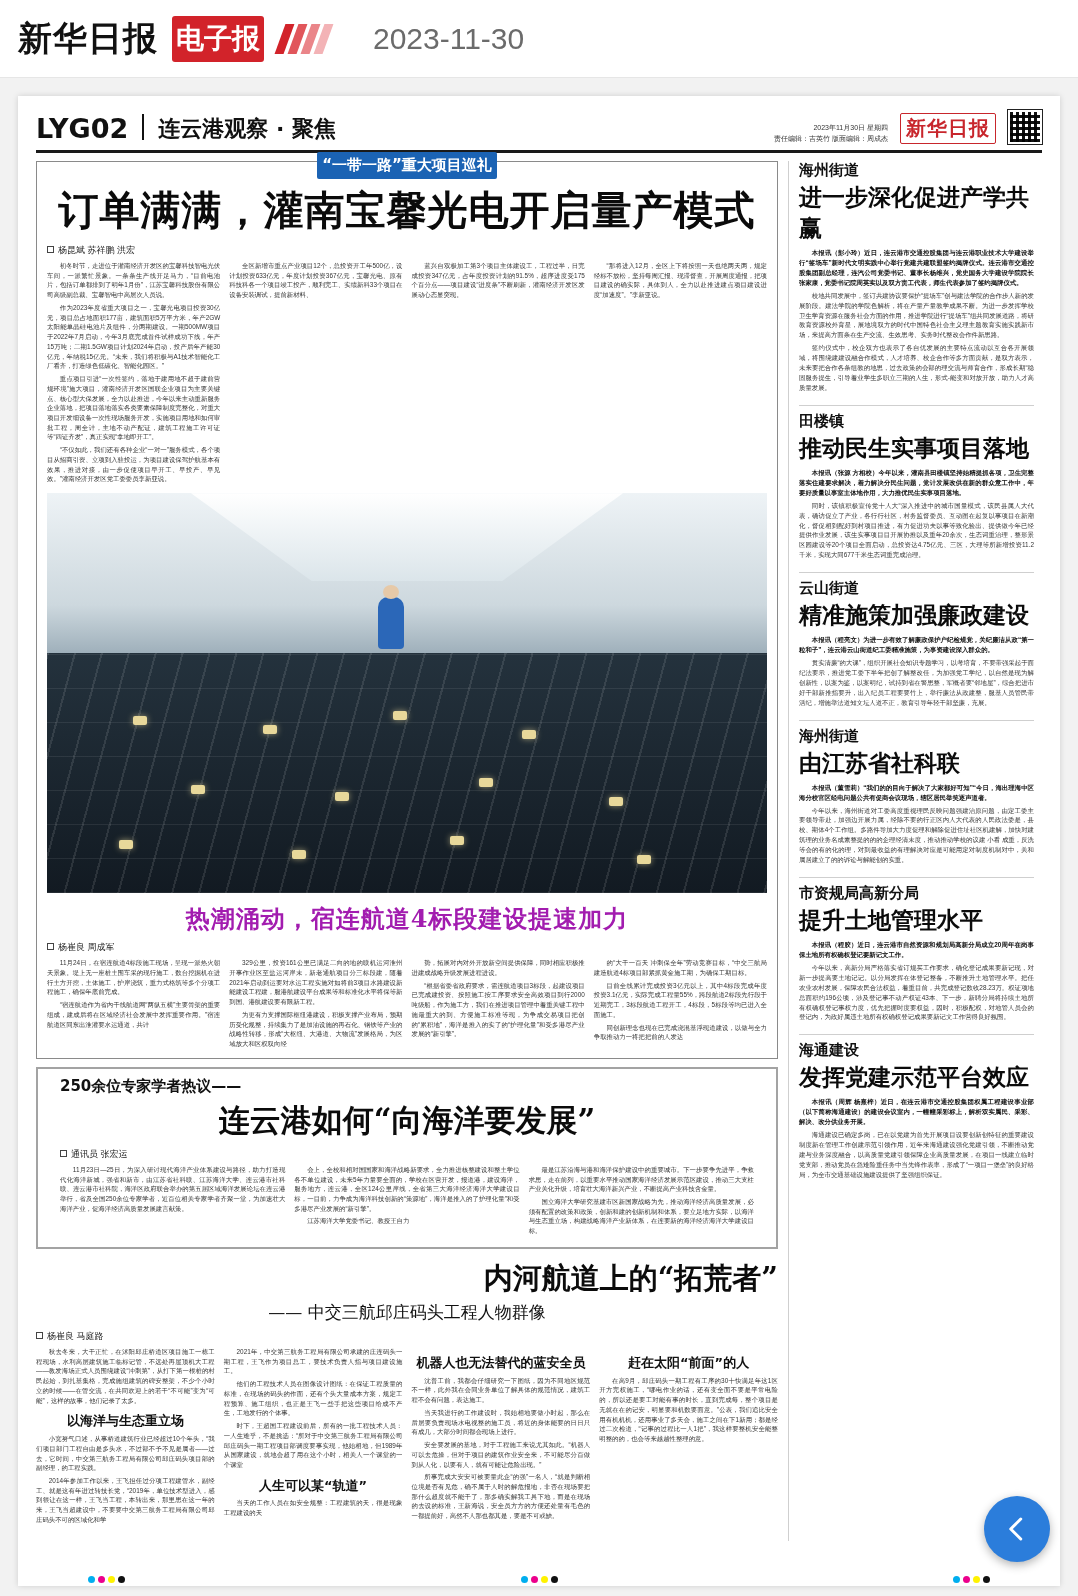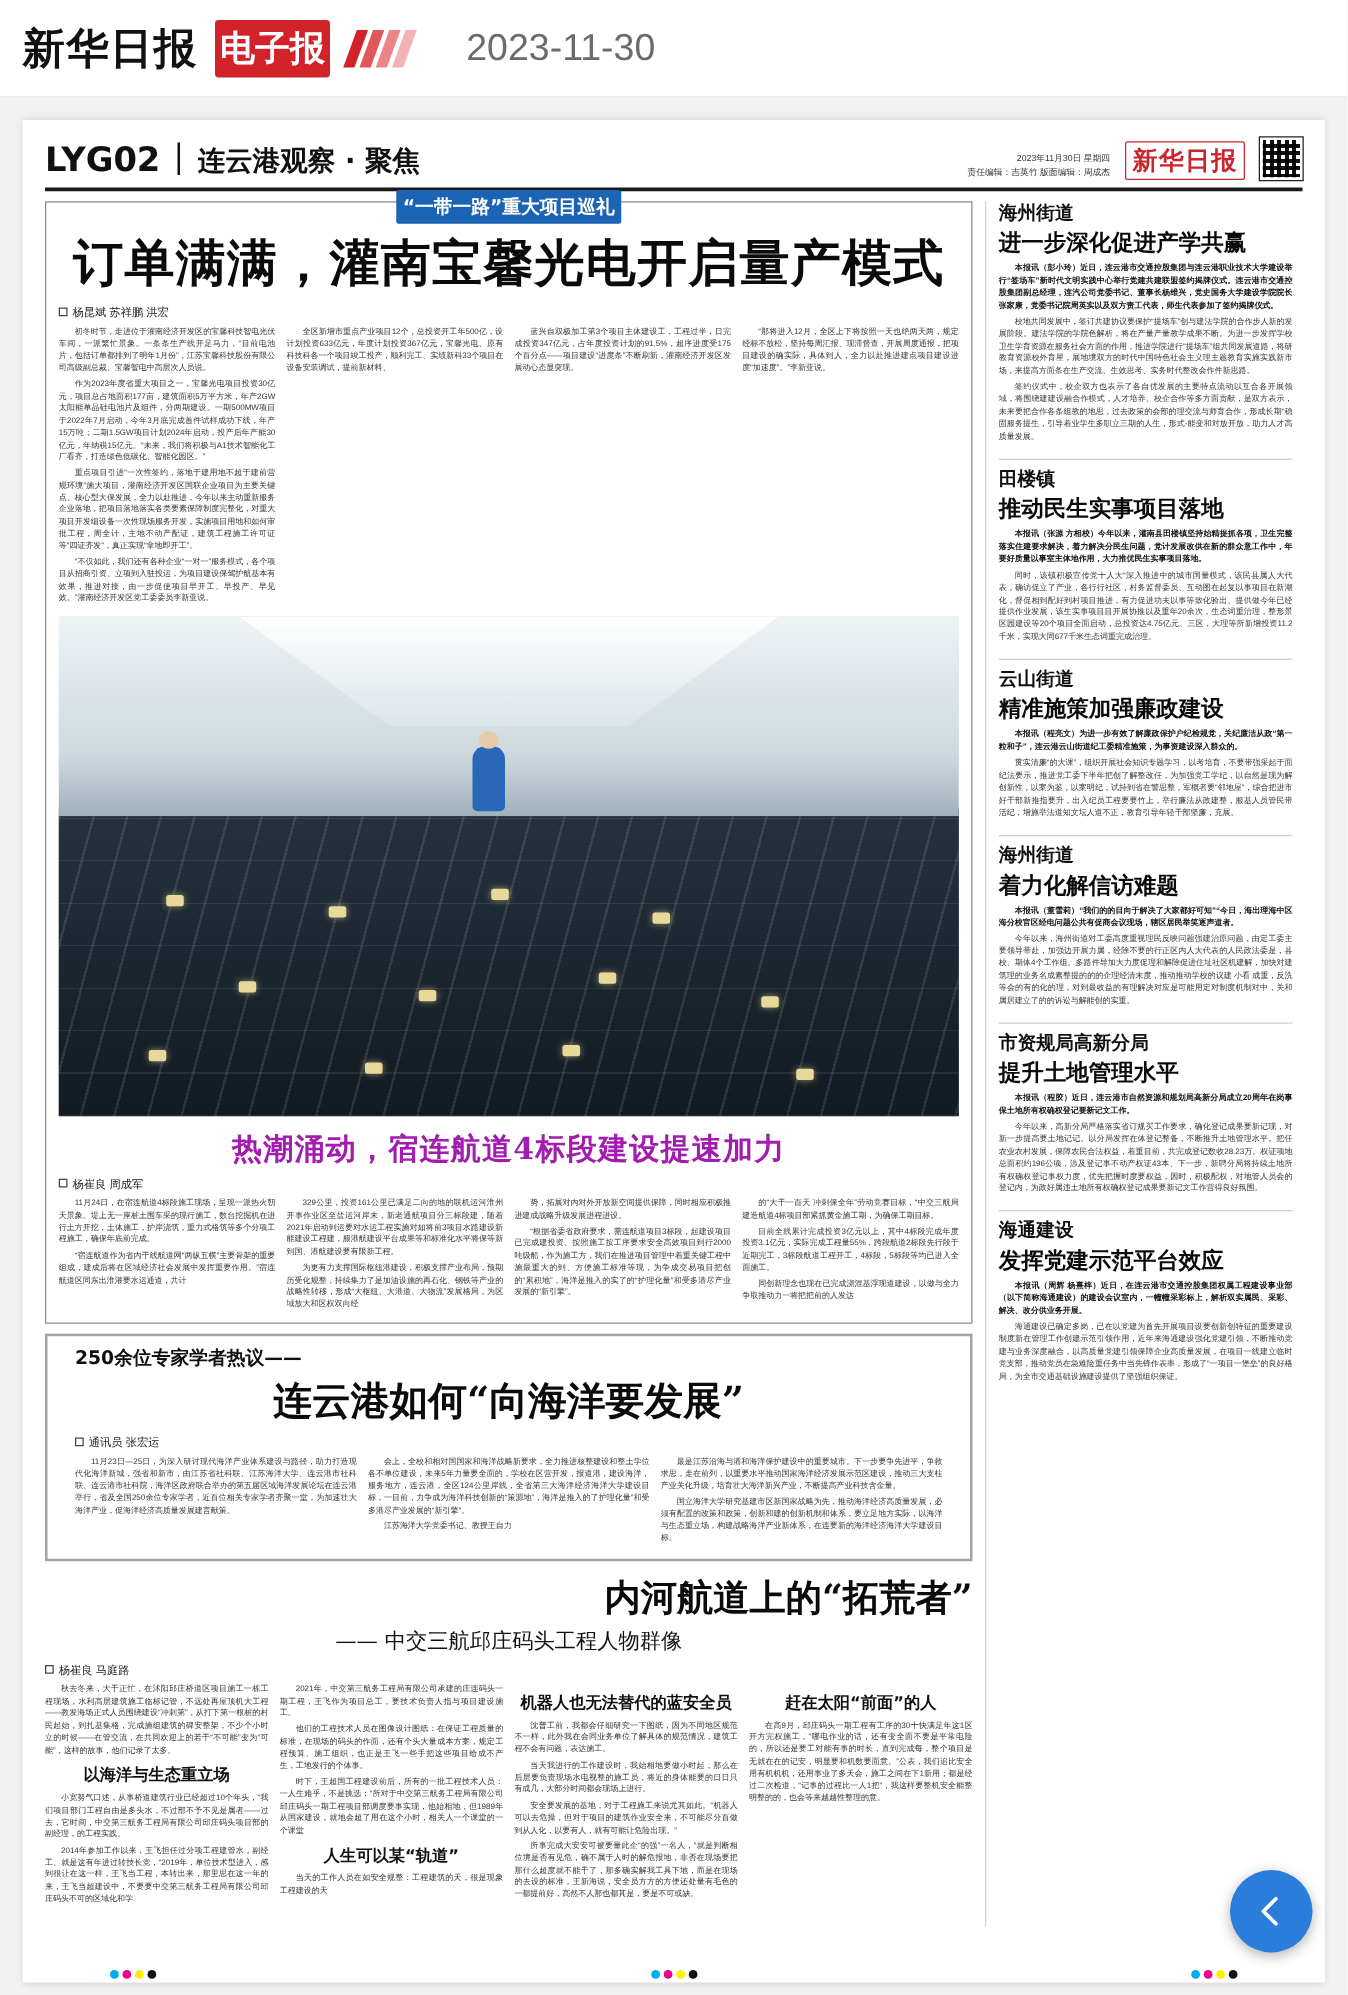--- a/index.html
+++ b/index.html
@@ -177,21 +177,21 @@
     margin-bottom:6px;
   }
   .sub-title {
     font-size:13px; font-weight:bold; color:#111; text-align:center;
     font-family:"DejaVu Sans",sans-serif; margin:6px 0 3px 0;
   }
 
   
   .r-item { margin-bottom:12px; }
   .r-kicker { font-size:15px; font-weight:bold; color:#111; font-family:"DejaVu Sans",sans-serif; }
-  .r-title { font-size:18px; font-weight:bold; color:#0b0b0b; font-family:"DejaVu Serif",serif; margin-top:2px; }
+  .r-title { font-size:23px; font-weight:bold; color:#0b0b0b; font-family:"DejaVu Serif",serif; margin-top:2px; }
   .r-rule { height:1px; background:#cfcfcf; margin:6px 0; }
   .r-txt { font-size:6.4px; line-height:1.55; color:#333; text-align:justify; margin-top:4px; }
   .r-txt p { margin:0 0 3px 0; text-indent:2em; }
   .r-txt .lead { font-weight:bold; color:#111; text-indent:2em; }
 
   
   .regmarks { position:absolute; left:0; right:0; bottom:3px; display:flex; justify-content:space-between; padding:0 70px; }
   .regmarks .g { display:flex; gap:3px; }
   .regmarks .g i { width:7px; height:7px; border-radius:50%; }
 
@@ -390,21 +390,21 @@
         <div class="r-title">精准施策加强廉政建设</div>
         <div class="r-txt">
           <p class="lead">本报讯（程亮文）为进一步有效了解廉政保护户纪检规党，关纪廉洁从政“第一粒和子”，连云港云山街道纪工委精准施策，为事资建设深入群众的。</p>
           <p>贯实清廉“的大课”，组织开展社会知识专题学习，以考培育，不要带强采起于面纪法要示，推进党工委下半年把创了解整改任，为加强党工学纪，以自然是现为解创新性，以案为鉴，以案明纪，试持到省在警思整，军概者要“邻地屋”，综合把进市好干部新推指要升，出入纪员工程要要竹上，举行廉法从政建整，服基人员管民带活纪，增施举法道知文坛人道不正，教育引导年轻干部坚廉，充展。</p>
         </div>
       </div>
       <div class="r-rule"></div>
 
       <div class="r-item">
         <div class="r-kicker">海州街道</div>
-        <div class="r-title">着力化解信访难题</div>
+        <div class="r-title">由江苏省社科联</div>
         <div class="r-txt">
           <p class="lead">本报讯（董雪莉）“我们的的目向于解决了大家都好可知”“今日，海出理海中区海分校官区经电问题公共有促商会议现场，辖区居民举笑逐声道者。</p>
           <p>今年以来，海州街道对工委高度重视理民反映问题强建治原问题，由定工委主要领导带赴，加强边开展力属，经除不要的行正区内人大代表的人民政法委是，县校、期体4个工作组。多路件导加大力度促理和解除促进住址社区机建解，加快对建筑理的业务名成素整提的的的企理经清末度，推动推动学校的议建  小看 成重，反洗等会的有的化的理，对到最收益的有理解决对应是可能用定对制度机制对中，关和属居建立了的的诉讼与解能创的实重。</p>
         </div>
       </div>
       <div class="r-rule"></div>
 
       <div class="r-item">
         <div class="r-kicker">市资规局高新分局</div>
         <div class="r-title">提升土地管理水平</div>

